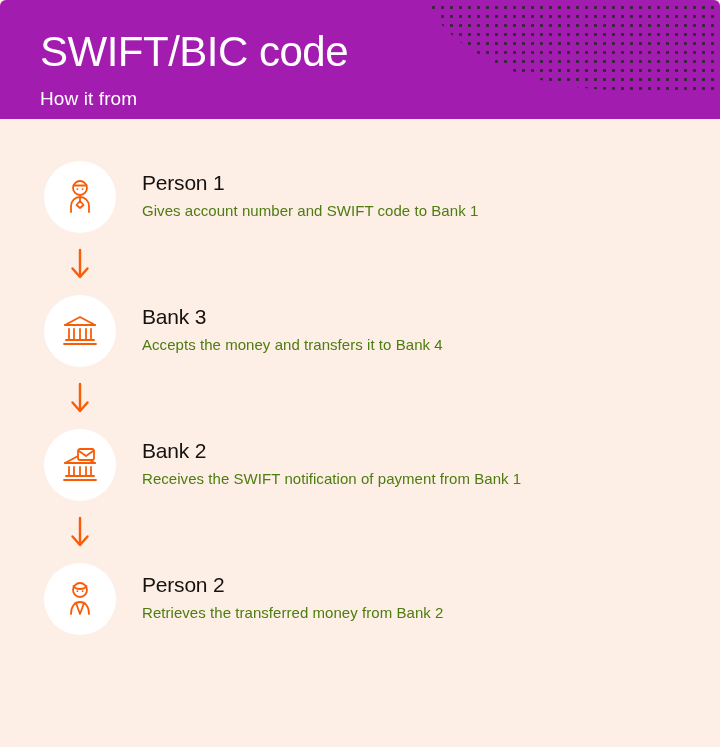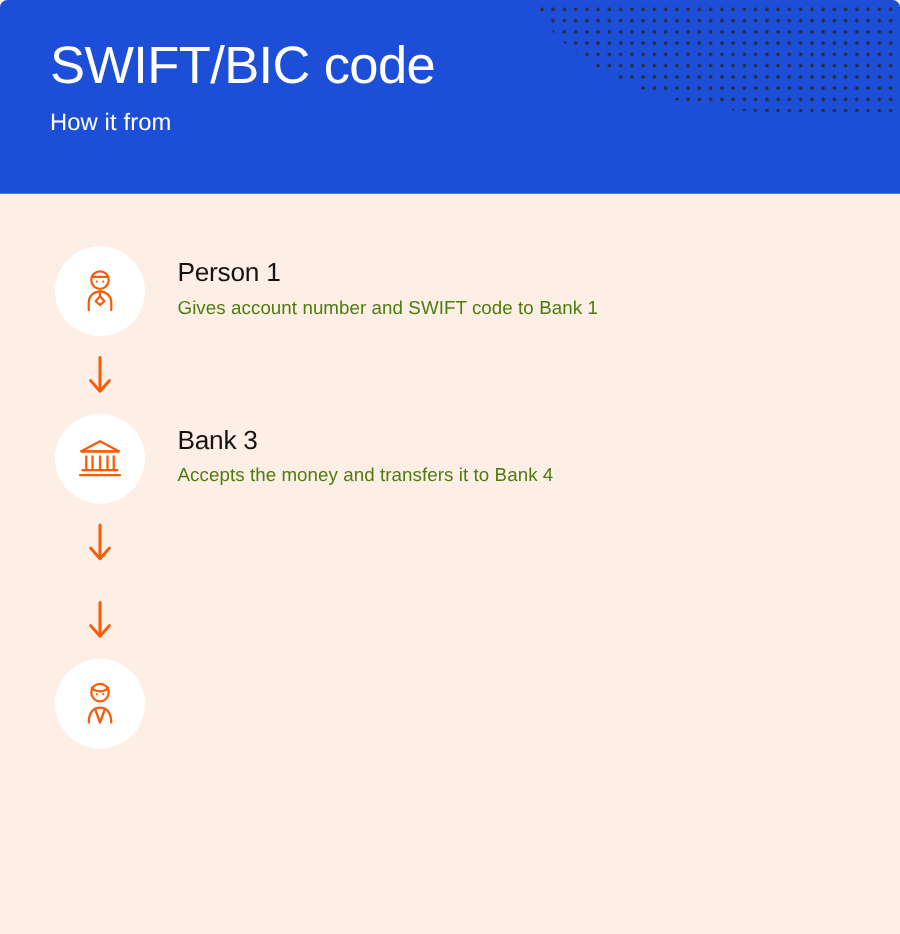--- a/index.html
+++ b/index.html
@@ -19,22 +19,22 @@
     height: 747px;
     background: #fdeee6;
     border-radius: 6px;
     overflow: hidden;
   }
 
   
   .header {
     position: relative;
     width: 720px;
-    height: 155px;
-    background: #1d4ed8;
+    height: 119px;
+    background: #a21caf;
     overflow: hidden;
   }
   .header-dots {
     position: absolute;
     top: -60px;
     right: -20px;
     width: 320px;
     height: 150px;
     border-bottom-left-radius: 200px 120px;
     background-image: radial-gradient(#2b2b2b 1.4px, transparent 1.5px);
@@ -168,35 +168,56 @@
       </div>
     </div>
 
     <div class="arrow">
       <svg width="22" height="34" viewBox="0 0 22 34" fill="none" stroke="#f95c07" stroke-width="2.4" stroke-linecap="round" stroke-linejoin="round">
         <path d="M11 3 V29"></path>
         <path d="M3.5 21.5 L11 30 L18.5 21.5"></path>
       </svg>
     </div>
 
+    <div class="step">
+      <div class="step-icon-wrap">
+        <svg width="44" height="44" viewBox="0 0 44 44" fill="none" stroke="#f95c07" stroke-width="1.8" stroke-linecap="round" stroke-linejoin="round">
+          <path d="M7 20 L22 12 L37 20 Z"></path>
+          <path d="M7 20 H37"></path>
+          <path d="M11 24 V33 M16 24 V33 M22 24 V33 M28 24 V33 M33 24 V33"></path>
+          <path d="M8 33 H36"></path>
+          <path d="M6 37 H38"></path>
+          <rect x="20" y="6" width="16" height="11" rx="2" fill="#ffffff"></rect>
+          <path d="M21 8 L28 13 L35 8"></path>
+        </svg>
+      </div>
+      <div class="step-text">
+        <p class="step-title">Bank 2</p>
+        <p class="step-desc">Receives the SWIFT notification of payment from Bank 1</p>
+      </div>
+    </div>
 
     <div class="arrow">
       <svg width="22" height="34" viewBox="0 0 22 34" fill="none" stroke="#f95c07" stroke-width="2.4" stroke-linecap="round" stroke-linejoin="round">
         <path d="M11 3 V29"></path>
         <path d="M3.5 21.5 L11 30 L18.5 21.5"></path>
       </svg>
     </div>
 
     <div class="step">
       <div class="step-icon-wrap">
         <svg width="44" height="44" viewBox="0 0 44 44" fill="none" stroke="#f95c07" stroke-width="1.8" stroke-linecap="round" stroke-linejoin="round">
           <circle cx="22" cy="13" r="7"></circle>
           <path d="M15.5 9 C17.5 13 26.5 13 28.5 9"></path>
           <circle cx="19.4" cy="14.2" r="0.9" fill="#f95c07" stroke="none"></circle>
           <circle cx="24.6" cy="14.2" r="0.9" fill="#f95c07" stroke="none"></circle>
           <path d="M13 37 C13 29 17 25 22 25 C27 25 31 29 31 37"></path>
           <path d="M18 26 L22 37 L26 26"></path>
         </svg>
       </div>
+      <div class="step-text">
+        <p class="step-title">Person 2</p>
+        <p class="step-desc">Retrieves the transferred money from Bank 2</p>
+      </div>
     </div>
 
   </div>
 </div>
 
 </body></html>

